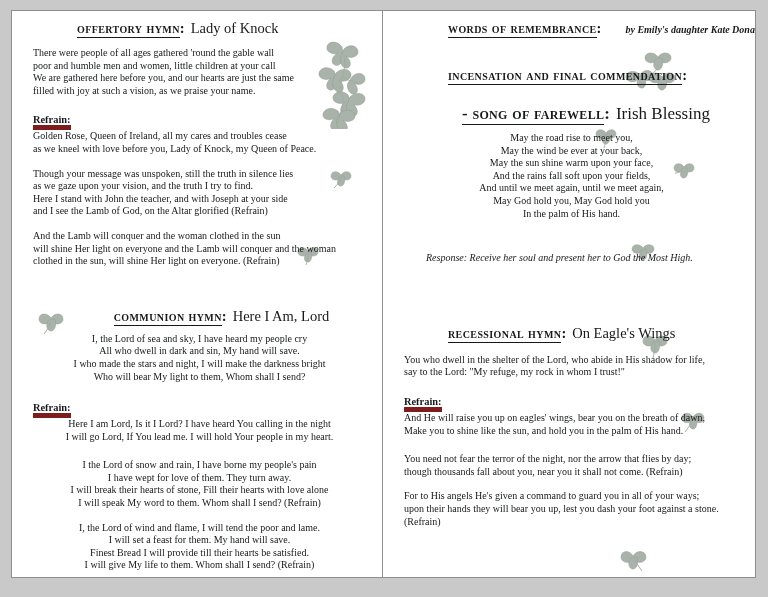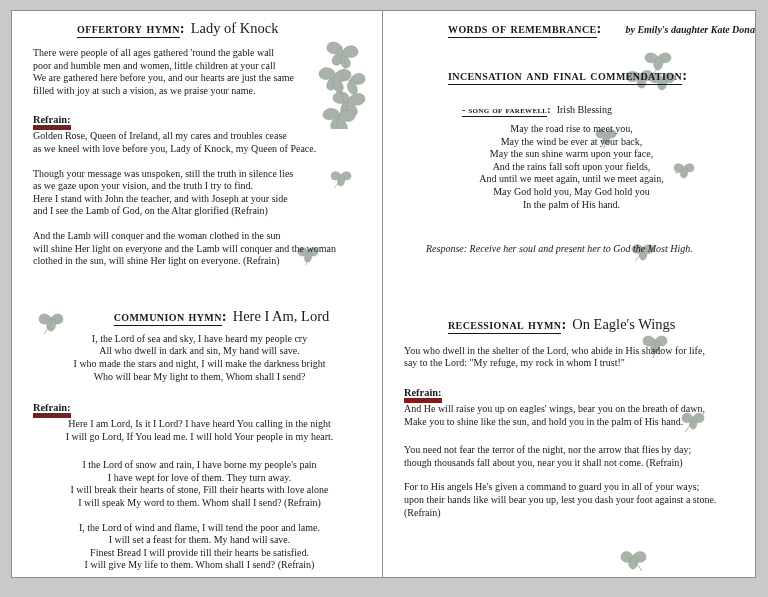--- a/index.html
+++ b/index.html
@@ -69,21 +69,21 @@
     padding-left: 6px;
   }
   .heading .byline {
     font-style: italic;
     font-weight: bold;
     font-size: 10px;
     padding-left: 24px;
   }
 
   .h-main  { font-size: 14.5px; }
-  .h-sub   { font-size: 10px; }
+  .h-sub   { font-size: 17px; }
   .h-sub .label { letter-spacing: 0.3px; }
   .h-sub   { padding-left: 14px; }
 
   .heading.centered { text-align: center; }
 
   
   .verse {
     font-size: 10px;
     line-height: 12.6px;
     margin: 0;
@@ -369,17 +369,17 @@
 say to the Lord: "My refuge, my rock in whom I trust!"</p>
       <div class="sp-12"></div>
       <span class="refrain-label">Refrain:</span>
       <p class="verse bold">And He will raise you up on eagles' wings,  bear you on the breath of dawn,
  Make you to shine like the sun,  and hold you in the palm of His hand.</p>
       <div class="sp-16"></div>
       <p class="verse">You need not fear the terror of the night,  nor the arrow that flies by day;
 though thousands fall about you, near you it shall not come. (Refrain)</p>
       <div class="sp-12"></div>
       <p class="verse">For to His angels He's given a command to guard you in all of your ways;
-upon their hands like will bear you up, lest you dash your foot against a stone.
+upon their hands they will bear you up, lest you dash your foot against a stone.
 (Refrain)</p>
     </div>
   </div>
 </div>
 
 </body></html>

